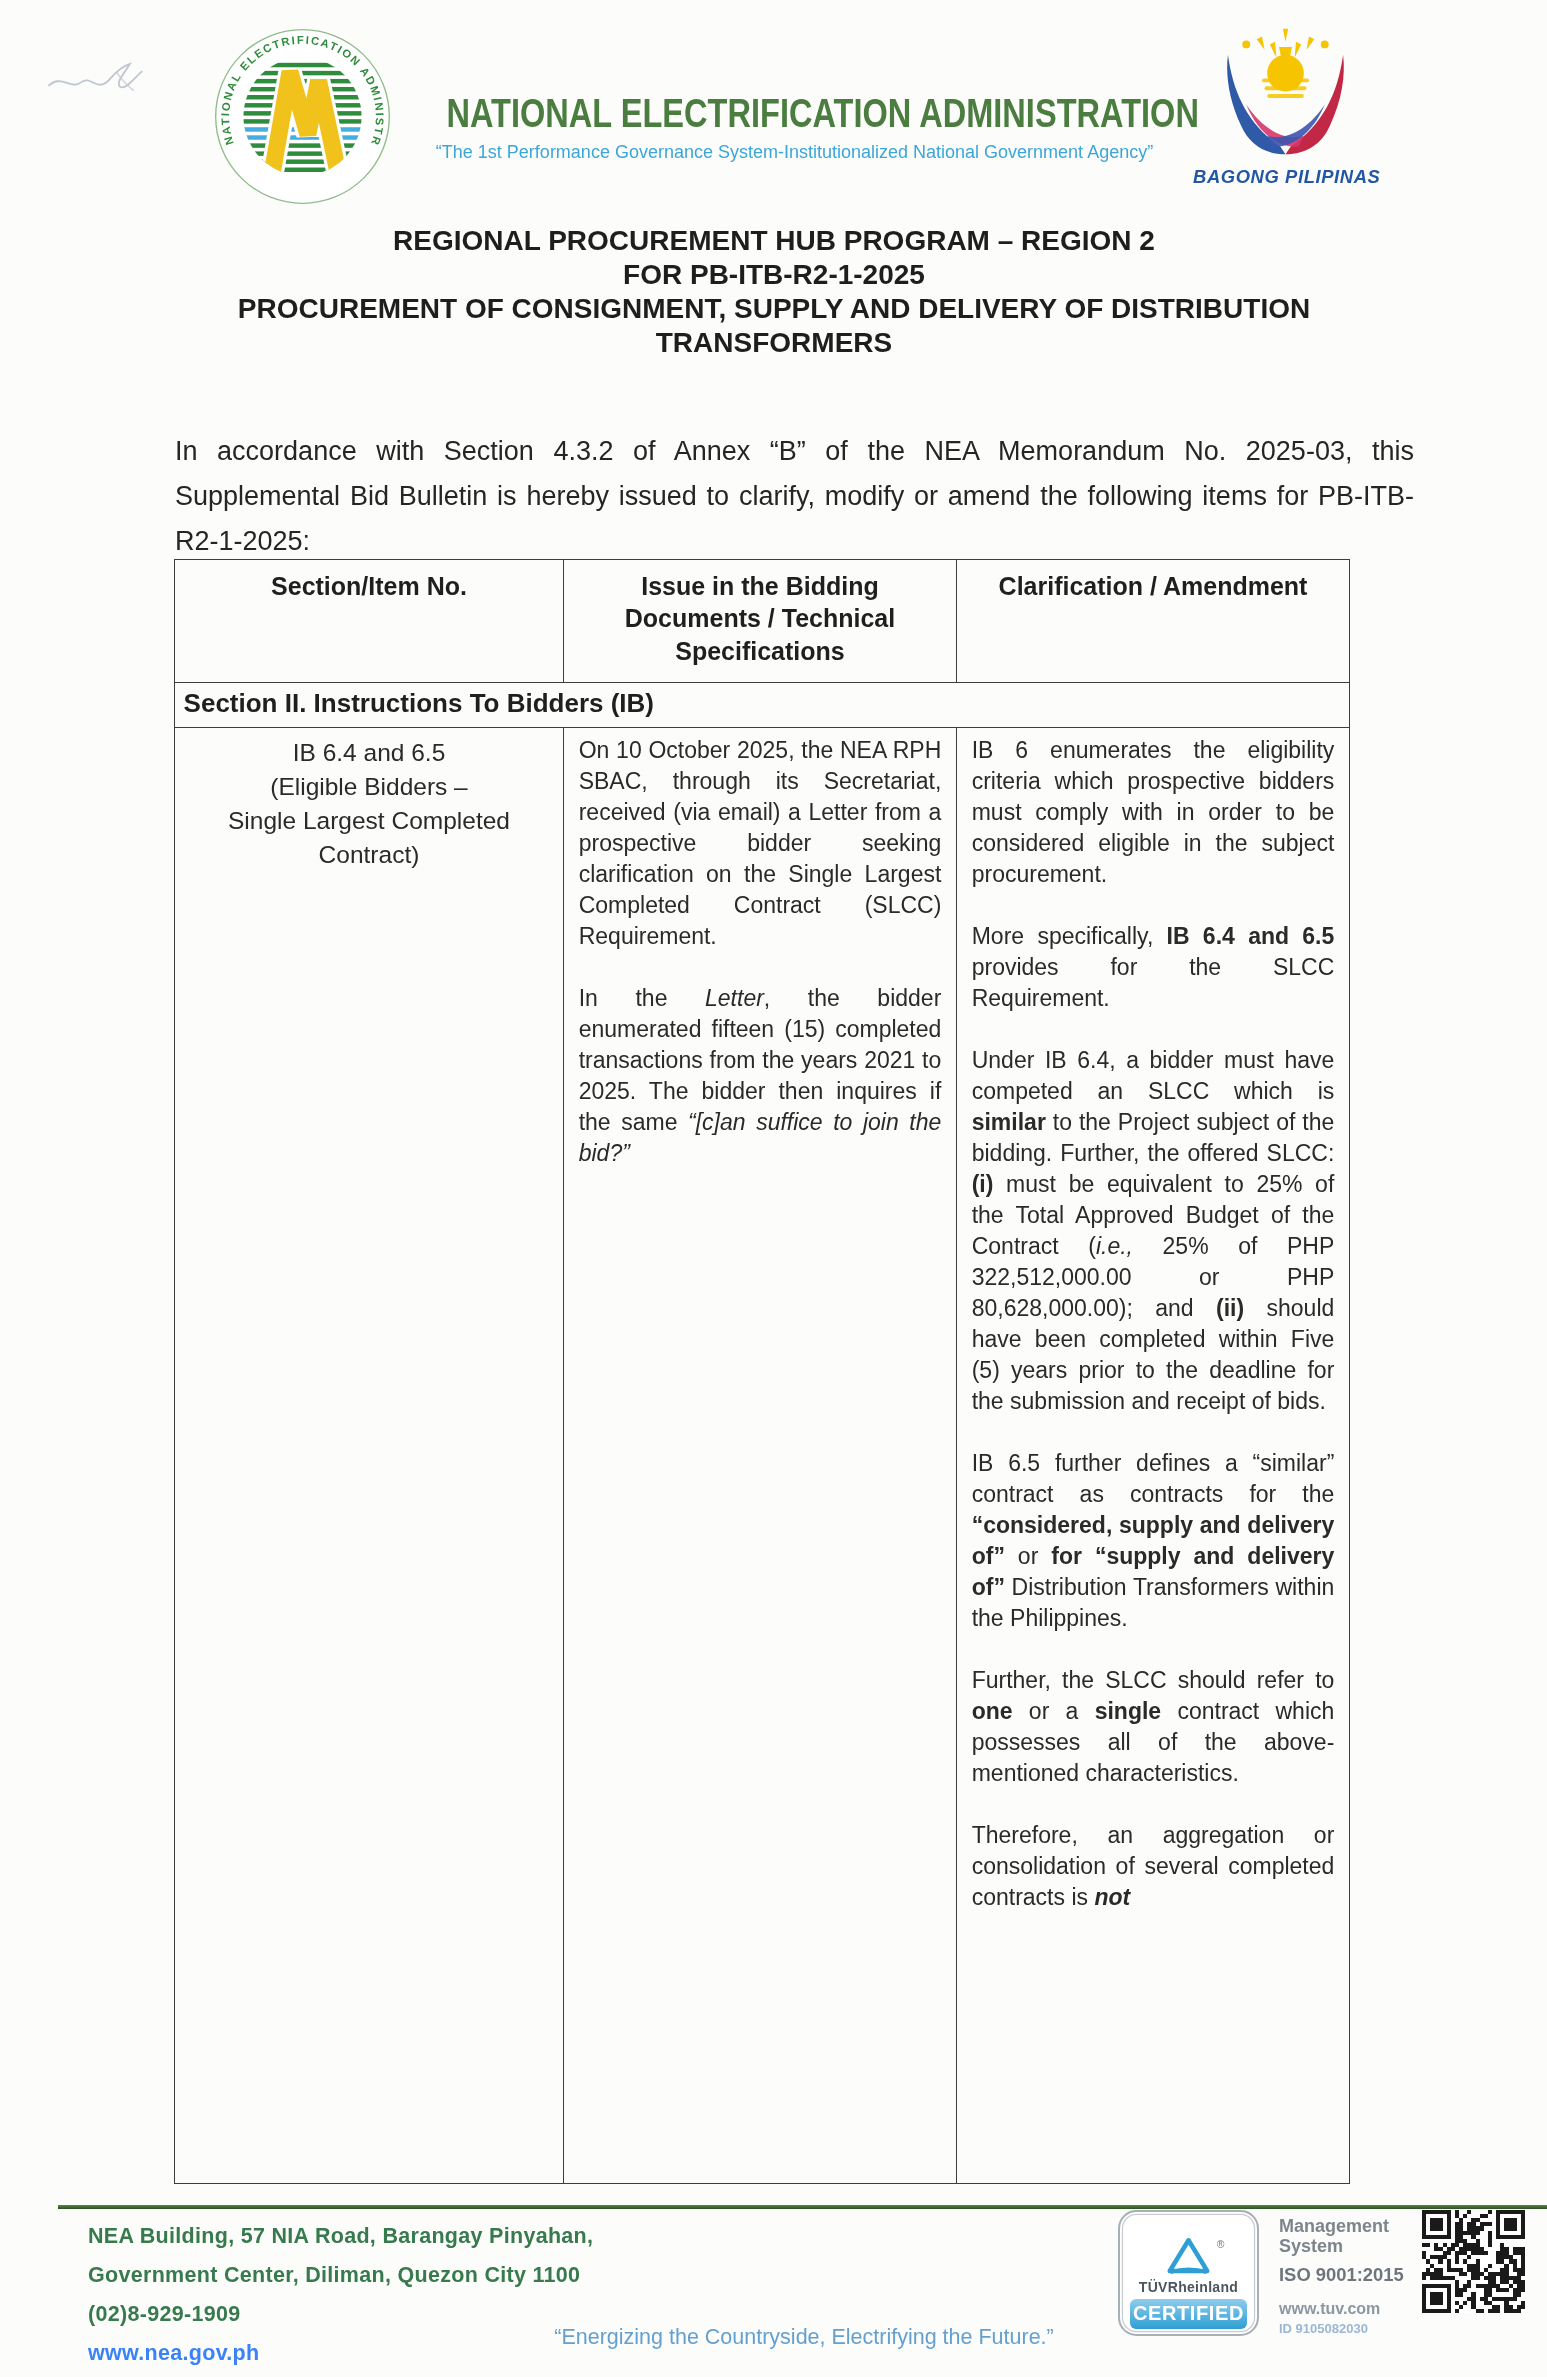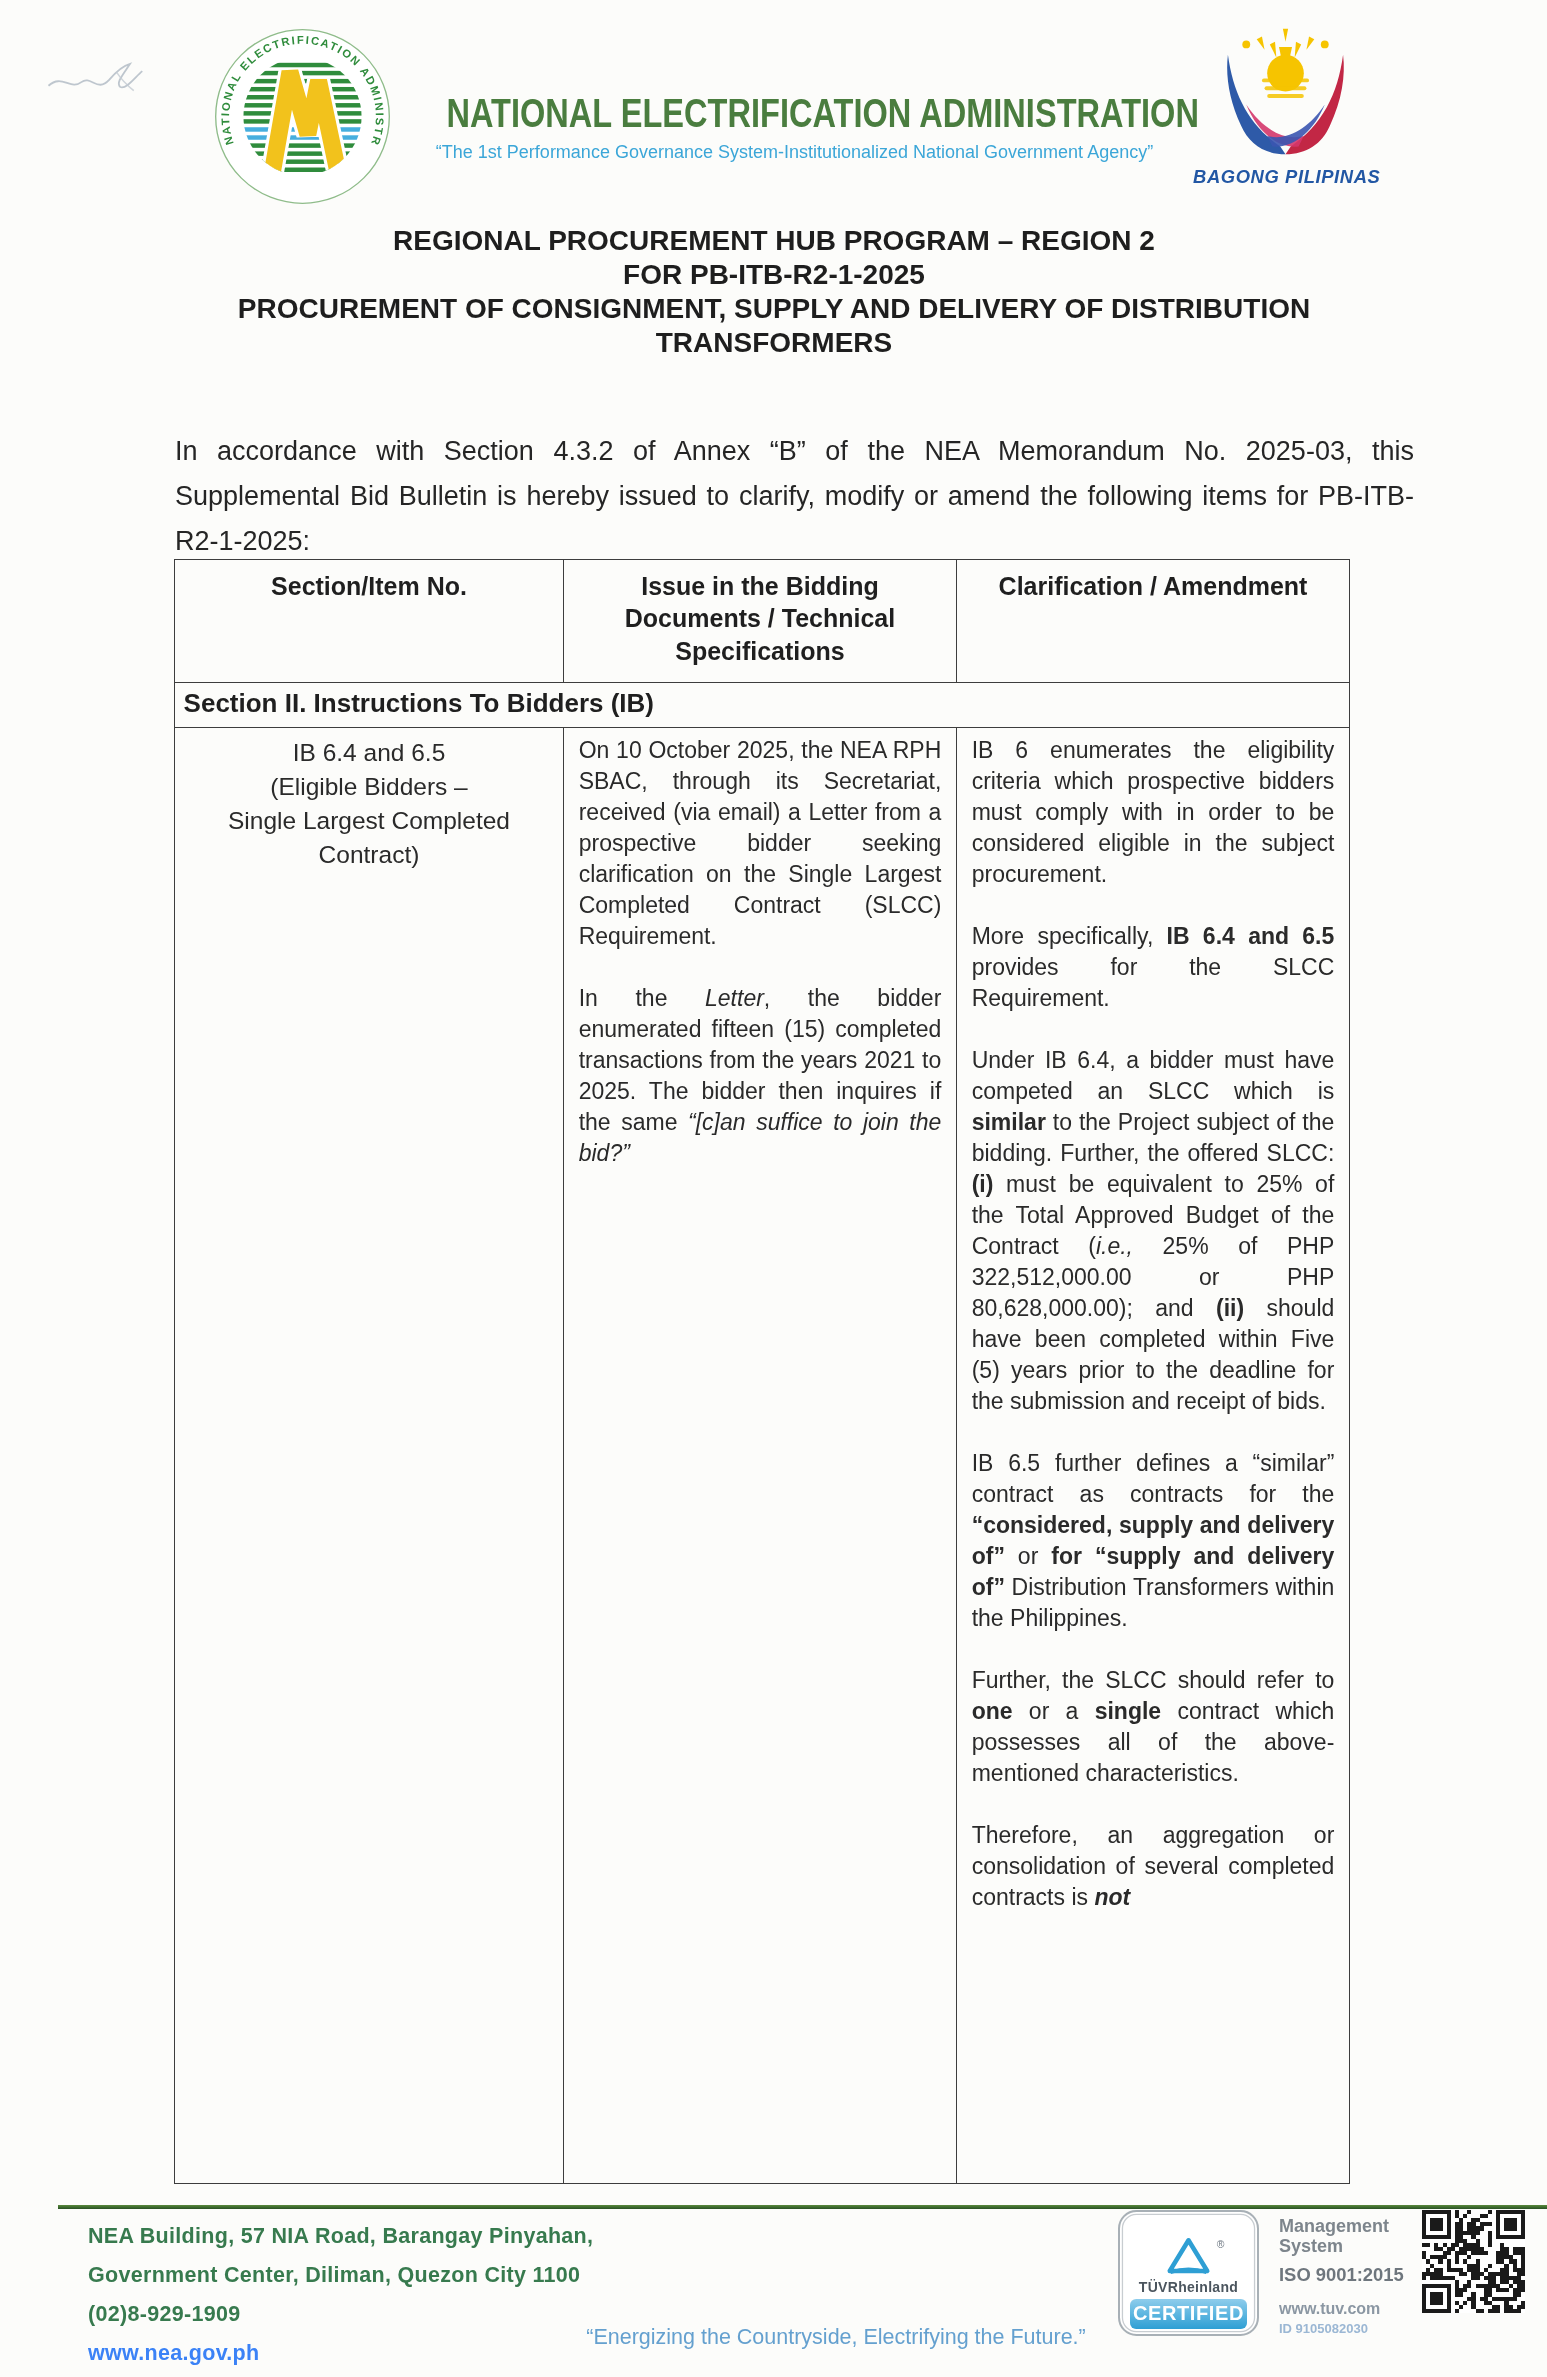--- a/index.html
+++ b/index.html
@@ -36,21 +36,21 @@
   .cell-text p{margin:0;}
   .cell-text p + p{margin-top:31px;}
   .cell-text .b{font-weight:bold;}
   .cell-text .i{font-style:italic;}
   
   .footer-rule{position:absolute;left:58px;top:2205px;width:1489px;height:4.3px;
     background:linear-gradient(#5a8a3c,#274f22);}
   .footer-address{position:absolute;left:88px;top:2217px;font-size:21.5px;font-weight:bold;
     color:#38795297;line-height:39px;color:#377a4e;letter-spacing:0.3px;}
   .footer-address .web{color:#3b82f6;}
-  .footer-tagline{position:absolute;left:560px;top:2325px;width:552px;text-align:center;
+  .footer-tagline{position:absolute;left:528px;top:2325px;width:552px;text-align:center;
     font-size:21.5px;color:#64a0cf;}
   .tuv-badge{position:absolute;left:1118px;top:2210px;width:141px;height:126px;box-sizing:border-box;
     border:2.5px solid #a8b0b6;border-radius:18.4px;background:#ffffff;
     display:flex;flex-direction:column;align-items:center;justify-content:flex-end;
     box-shadow:inset 0 0 0 1.8px #fff, inset 0 0 0 3.1px #c8cdd1;}
   .tuv-tri{position:relative;margin-bottom:1.2px;}
   .tuv-reg{position:absolute;right:-13.5px;top:2.5px;font-size:10.4px;color:#6c7680;}
   .tuv-brand{font-size:14px;font-weight:bold;color:#4b555e;letter-spacing:0.3px;margin:1.2px 0 3.7px;}
   .tuv-band{width:86%;margin-bottom:4.9px;border-radius:6.1px;text-align:center;
     background:linear-gradient(#8ecdec,#2e9fd4);color:#fff;font-weight:bold;font-size:20px;

